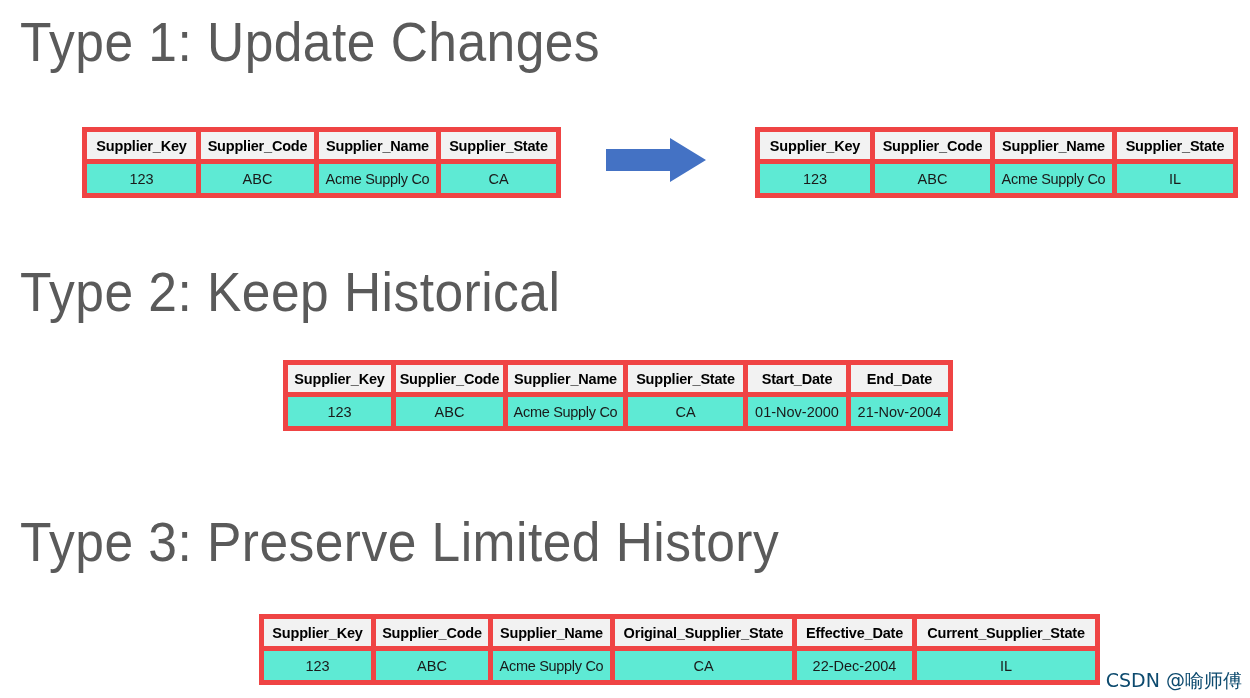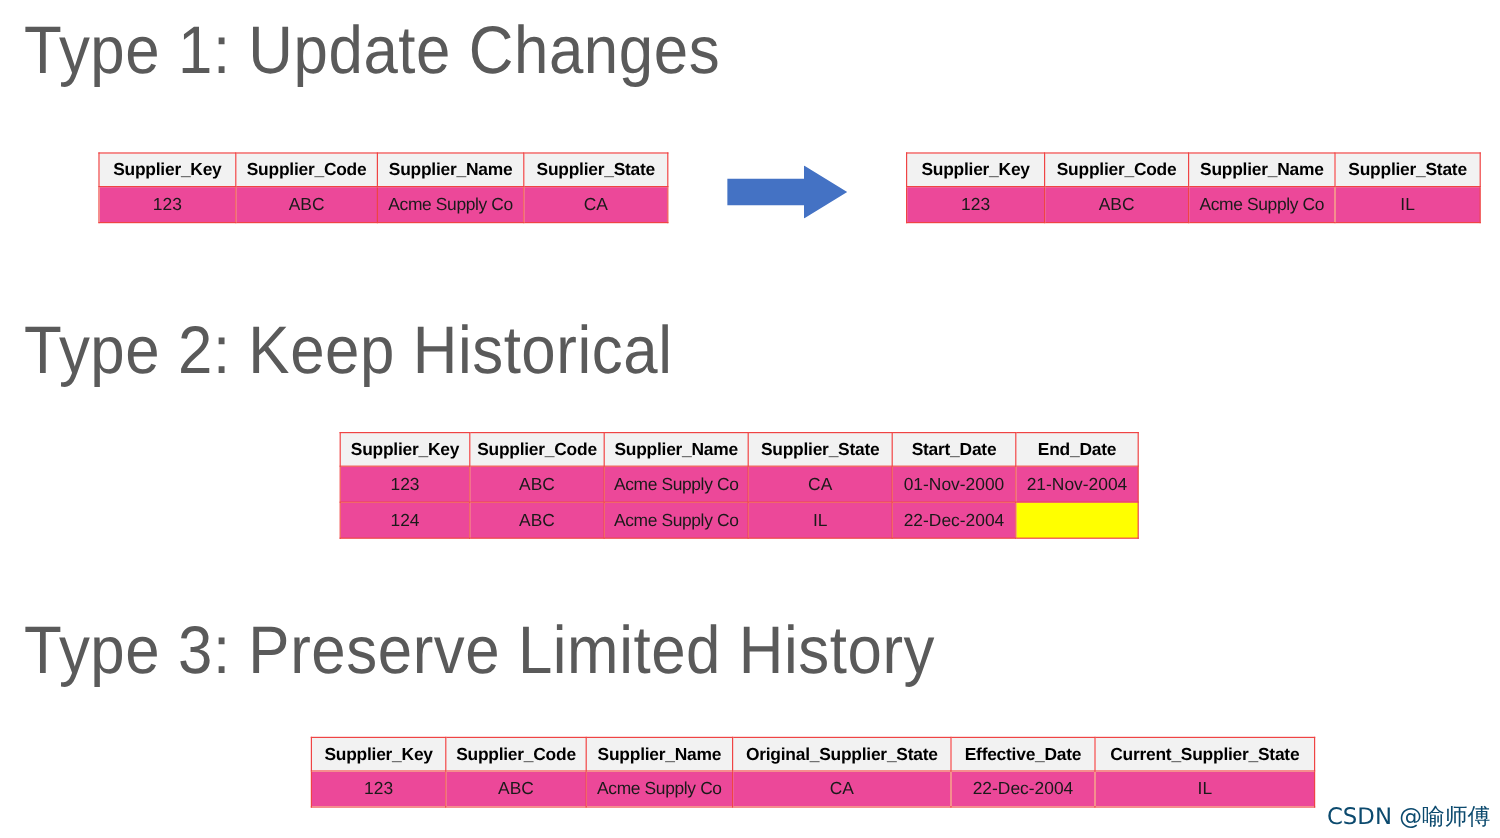--- a/index.html
+++ b/index.html
@@ -37,39 +37,39 @@
   .scd-table {
     position: absolute;
     border-collapse: collapse;
     table-layout: fixed;
     background: #ffffff;
     font-size: 14.5px;
     color: #1a1a1a;
   }
   .scd-table th,
   .scd-table td {
-    border: 1px solid #ef4444;
+    border: 5px solid #ef4444;
     padding: 0;
     height: 29px;
     text-align: center;
     vertical-align: middle;
     overflow: hidden;
     white-space: nowrap;
     font-weight: normal;
   }
   .scd-table th {
     background: #f2f2f2;
     font-weight: bold;
     font-size: 14.5px;
     height: 27px;
     color: #000000;
     letter-spacing: -0.2px;
   }
   .scd-table td {
-    background: #ec4899;
+    background: #5eead4;
   }
   
   .cell-name {
     text-align: left;
     padding-left: 3px;
     letter-spacing: -0.3px;
   }
   .cell-highlight {
     background: #ffff00 !important;
   }
@@ -182,28 +182,20 @@
   </thead>
   <tbody>
     <tr>
       <td>123</td>
       <td>ABC</td>
       <td class="cell-name">Acme Supply Co</td>
       <td>CA</td>
       <td>01-Nov-2000</td>
       <td>21-Nov-2004</td>
     </tr>
-    <tr>
-      <td>124</td>
-      <td>ABC</td>
-      <td class="cell-name">Acme Supply Co</td>
-      <td>IL</td>
-      <td>22-Dec-2004</td>
-      <td class="cell-highlight"></td>
-    </tr>
   </tbody>
 </table>
 
 <div class="heading" id="heading-3">Type 3: Preserve Limited History</div>
 
 <table class="scd-table" id="table-type3">
   <colgroup>
     <col style="width:112px">
       <col style="width:117px">
       <col style="width:122px">

